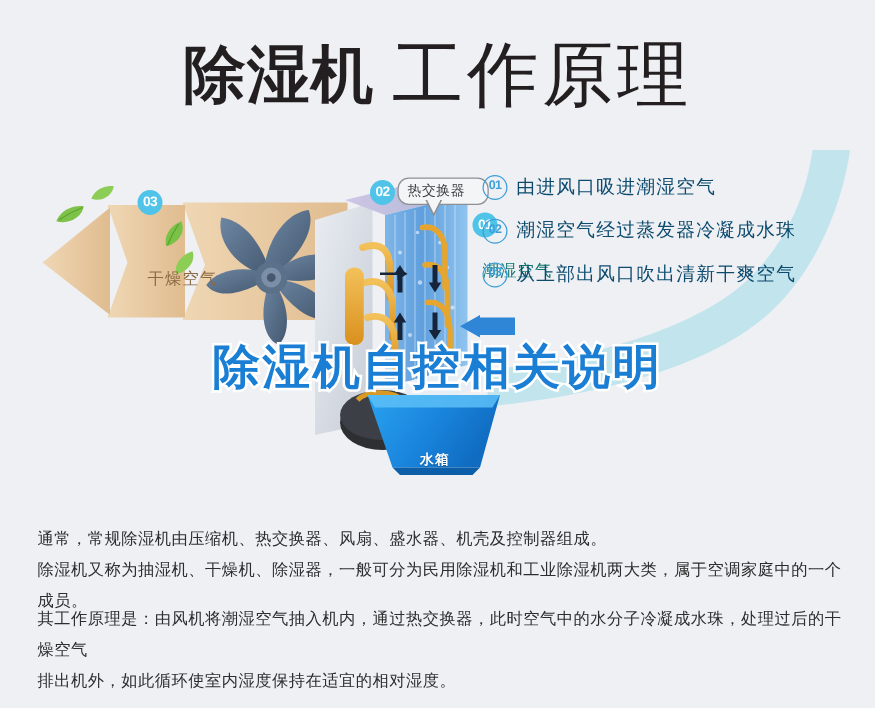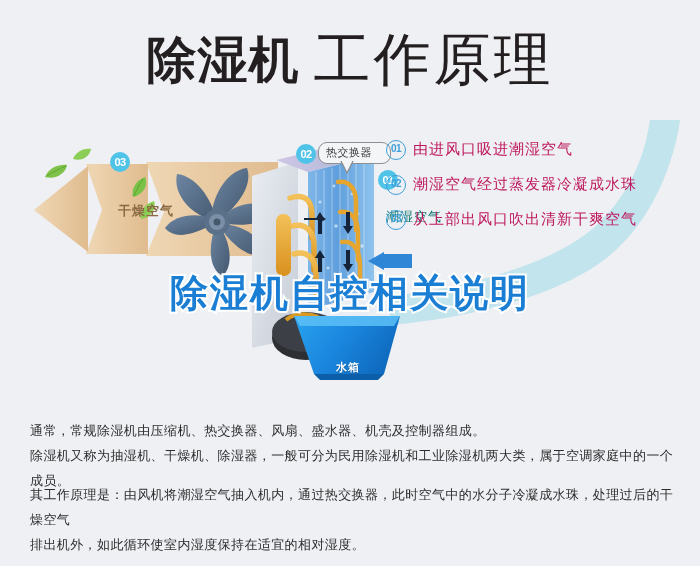--- a/index.html
+++ b/index.html
@@ -94,21 +94,21 @@
     line-height: 20px;
     text-align: center;
     letter-spacing: -0.5px;
   }
   .diagram-label {
     position: absolute;
     font-size: 13px;
     letter-spacing: 1px;
     white-space: nowrap;
   }
-  .label-dry  { color: #8a6a42; left: 118px; top: 90px; font-weight: bold; }
+  .label-dry  { color: #8a6a42; left: 118px; top: 102px; }
   .label-wet  { color: #0f766e; left: 386px; top: 96px; }
 
   
   .callout {
     position: absolute;
     left: 318px; top: 30px;
     padding: 2px 18px 3px 7px;
     border: 1.4px solid #8d8f93;
     border-radius: 9px;
     background: #f4f5f7;
@@ -143,21 +143,21 @@
     color: #3b9fd8;
     font-size: 10px;
     font-weight: 700;
     line-height: 15px;
     text-align: center;
     letter-spacing: -0.5px;
     margin-right: 7px;
   }
   .step-text {
     font-size: 15px;
-    color: #be185d;
+    color: #0c4a6e;
     letter-spacing: 1px;
     white-space: nowrap;
   }
 
   
   .watermark {
     position: absolute;
     left: 0; top: 268px;
     width: 700px;
     text-align: center;

